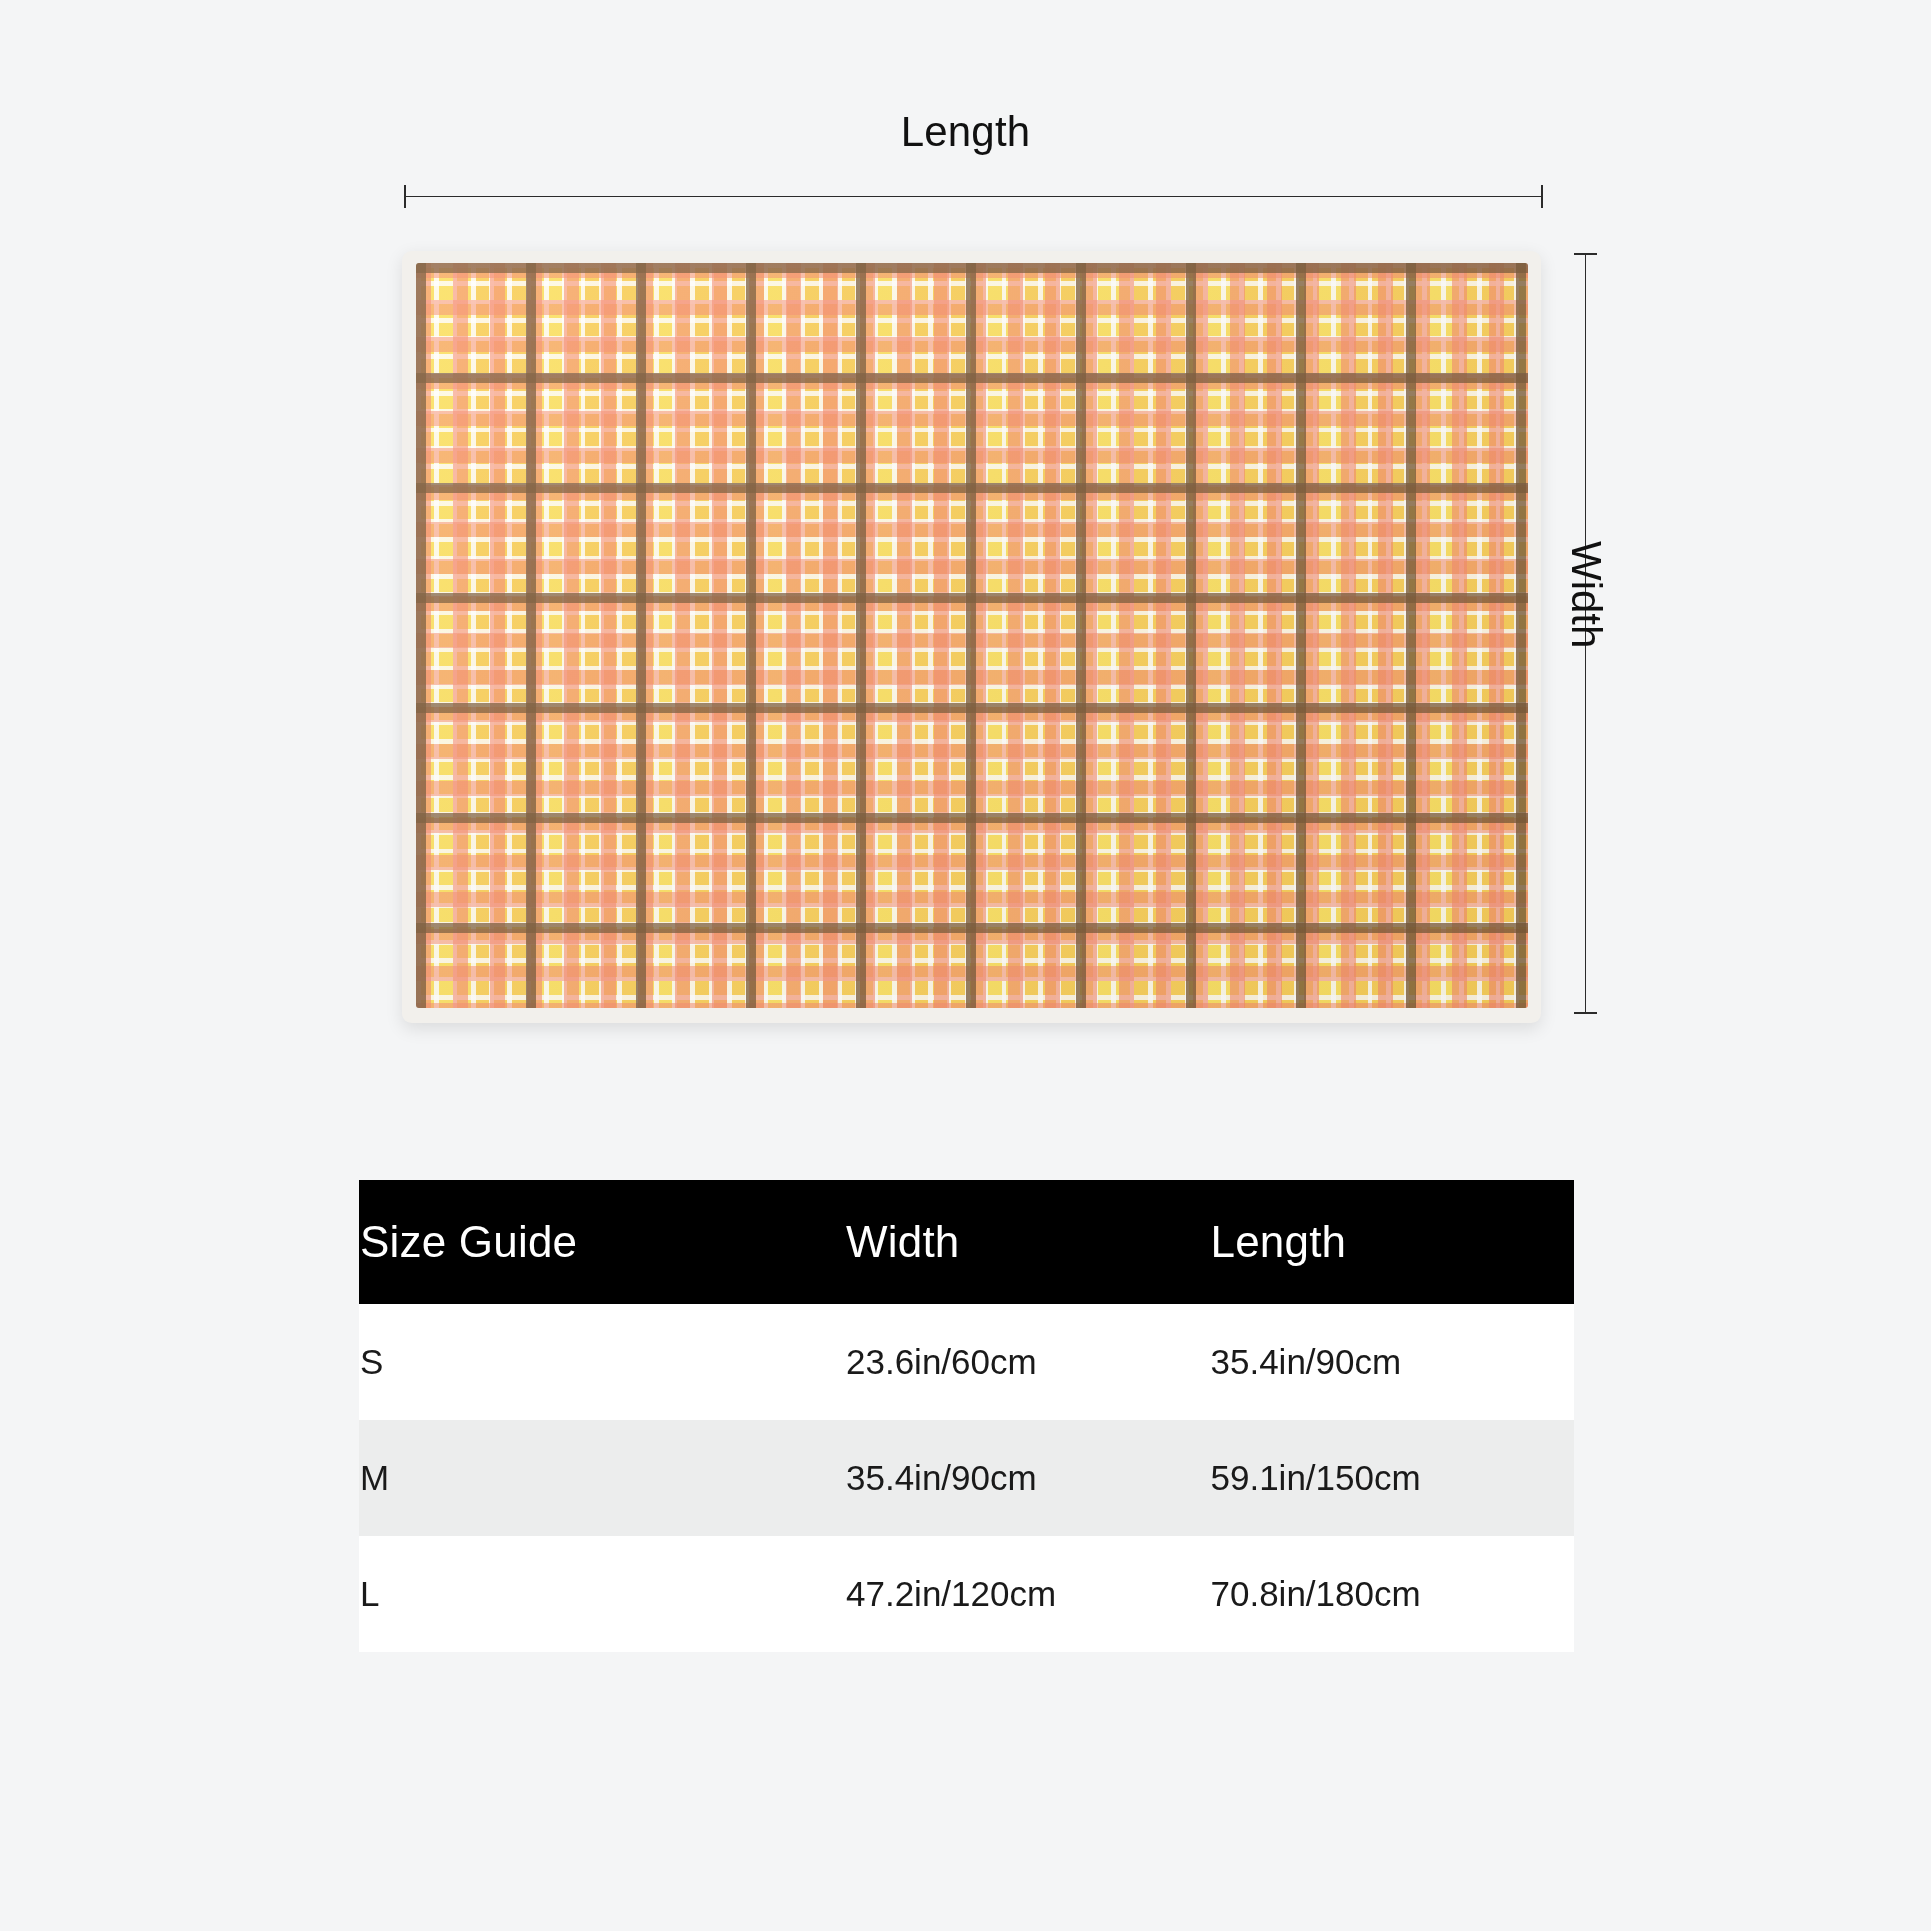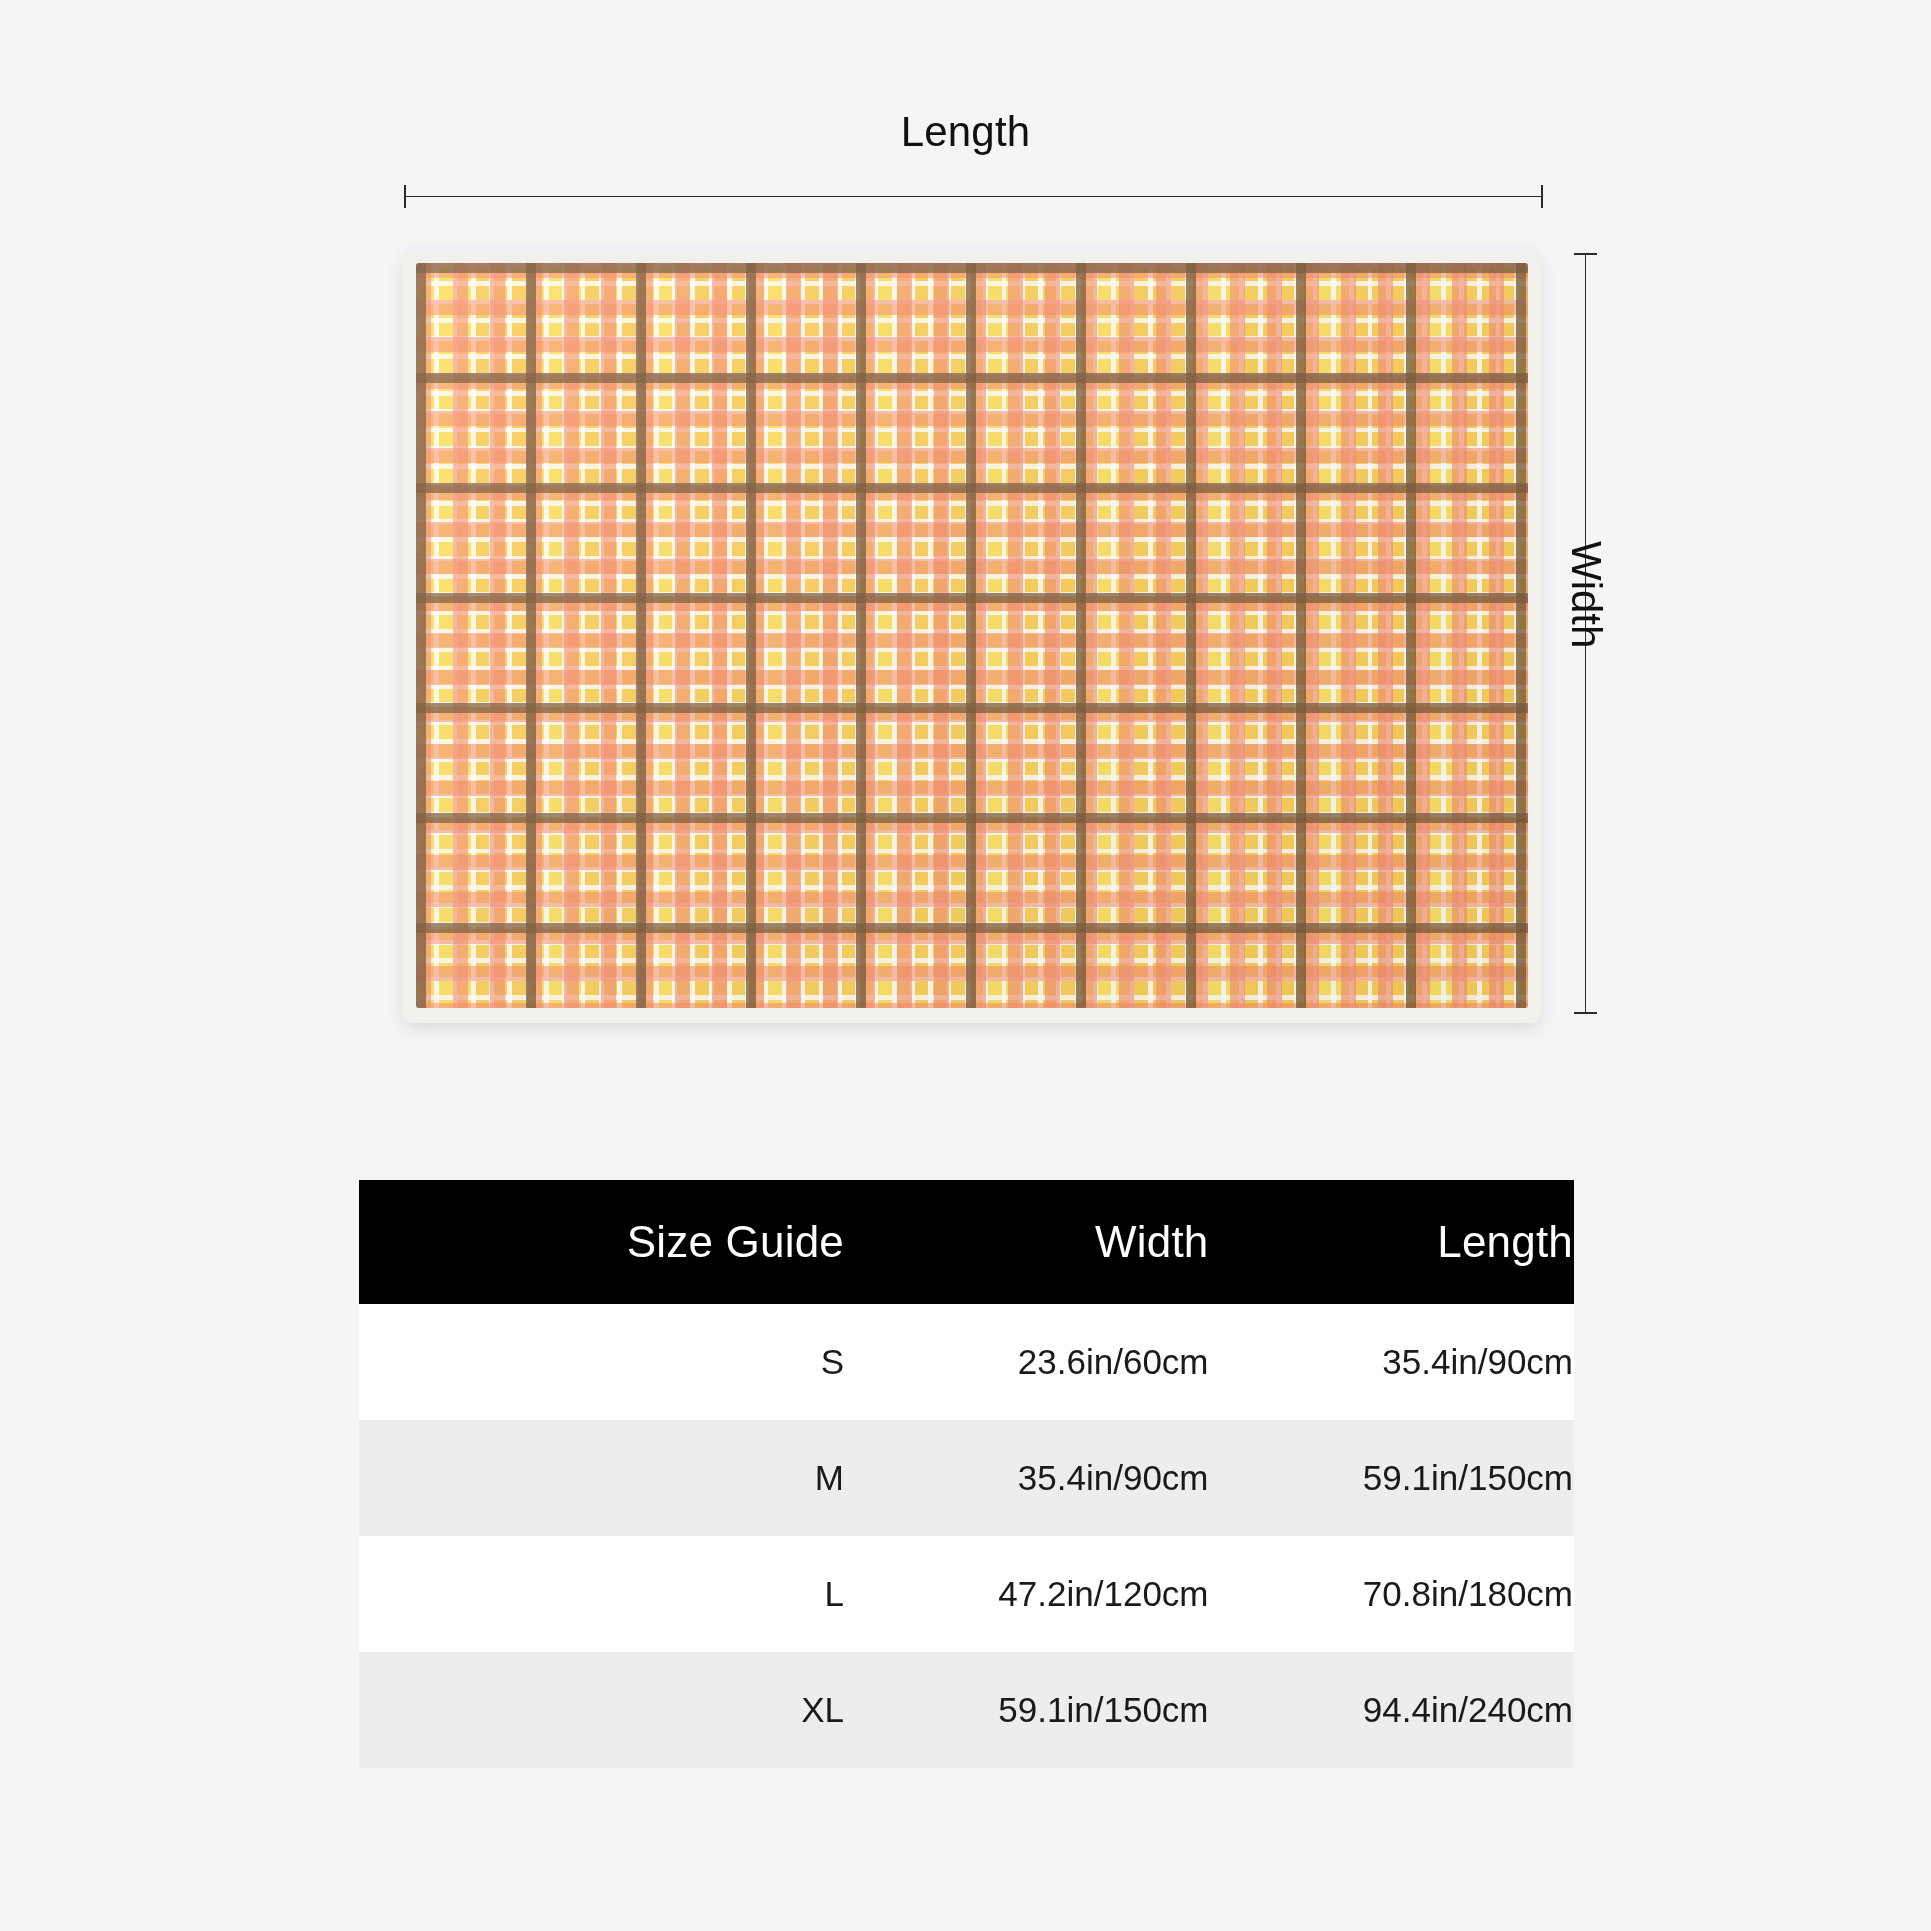--- a/index.html
+++ b/index.html
@@ -153,21 +153,21 @@
   .size-table {
     position: absolute;
     left: 359px;
     top: 1180px;
     width: 1215px;
     border-collapse: collapse;
     table-layout: fixed;
   }
   .size-table th,
   .size-table td {
-    text-align: right;
+    text-align: left;
     font-weight: normal;
   }
   .size-table thead th {
     background: #000000;
     color: #ffffff;
     font-size: 44px;
     height: 122px;
     letter-spacing: 0.2px;
   }
   .size-table tbody td {
@@ -229,20 +229,15 @@
     <tr class="even">
       <td>M</td>
       <td>35.4in/90cm</td>
       <td>59.1in/150cm</td>
     </tr>
     <tr class="odd">
       <td>L</td>
       <td>47.2in/120cm</td>
       <td>70.8in/180cm</td>
     </tr>
-    <tr class="even">
-      <td>XL</td>
-      <td>59.1in/150cm</td>
-      <td>94.4in/240cm</td>
-    </tr>
   </tbody>
 </table>
 
 
 </body></html>

